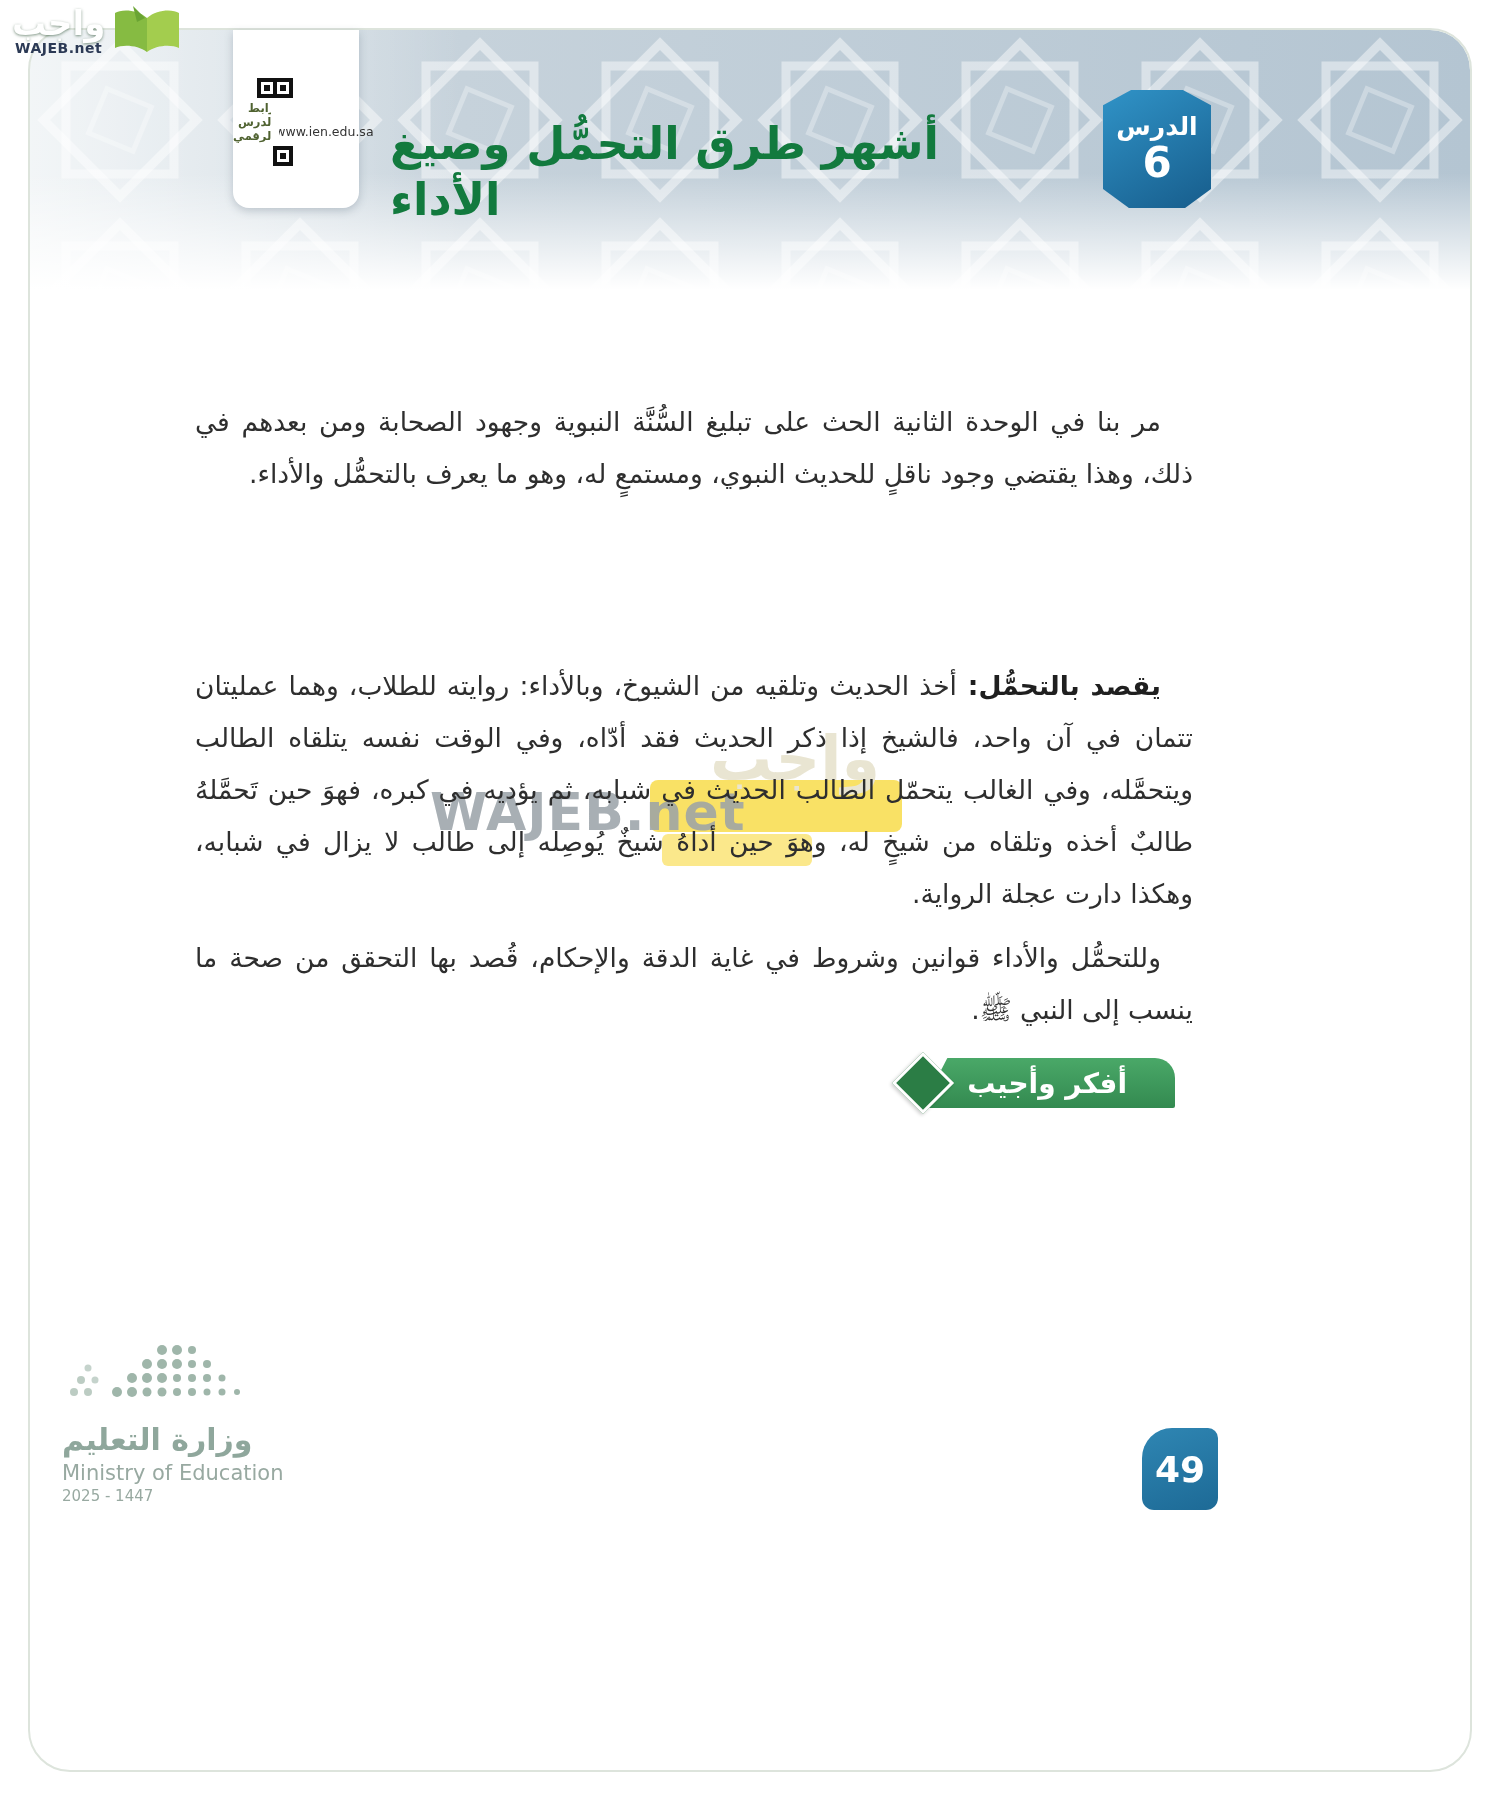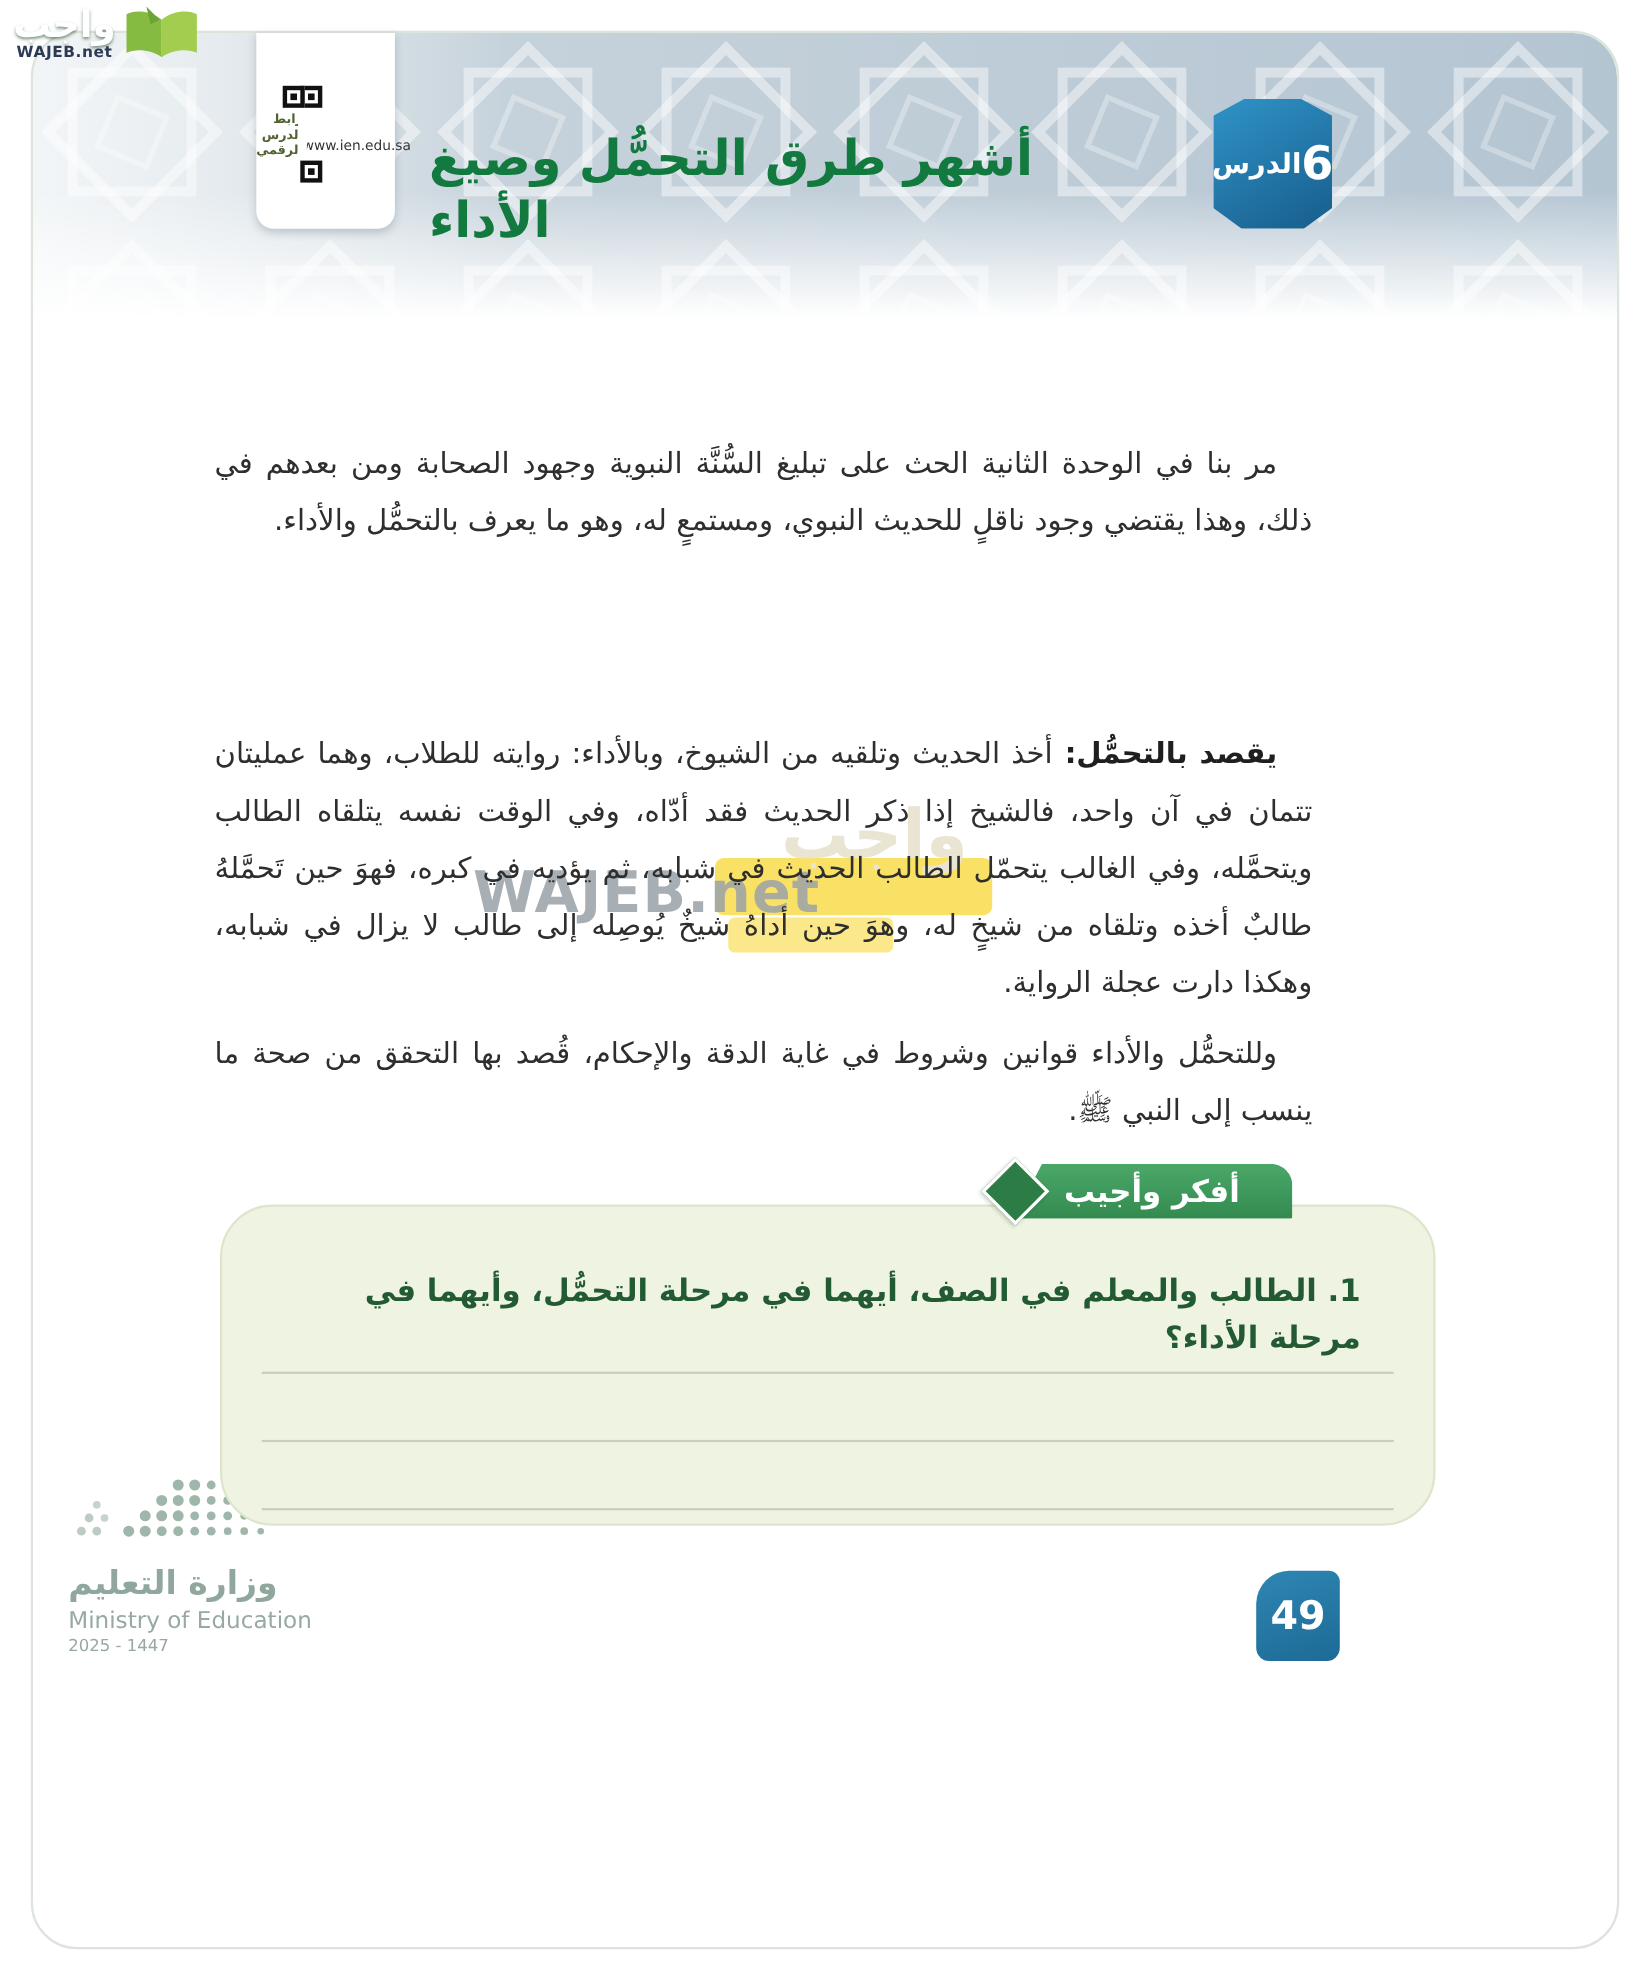--- a/index.html
+++ b/index.html
@@ -22,21 +22,21 @@
   .qr-lace{width:100%;height:16px;background:repeating-linear-gradient(90deg,#eceff1 0 6px,#ffffff 6px 12px);opacity:.9;border-radius:0;}
   .qr-label{margin-top:6px;font-size:11.5px;font-weight:bold;color:#4f6230;direction:rtl;}
   .qr-code{position:relative;margin-top:6px;width:84px;height:84px;background:repeating-conic-gradient(#151515 0% 25%,#ffffff 0% 50%) 0 0/12px 12px;outline:4px solid #fff;}
   .qr-code i{position:absolute;width:20px;height:20px;border:4px solid #111;background:#fff;box-sizing:border-box;}
   .qr-code i::after{content:"";position:absolute;inset:3px;background:#111;}
   .qr-f1{left:-2px;top:-2px;} .qr-f2{right:-2px;top:-2px;} .qr-f3{left:-2px;bottom:-2px;}
   .qr-url{margin-top:24px;font-size:12.5px;color:#333;}
 
   
   .lesson-title{position:absolute;left:390px;top:116px;width:640px;margin:0;text-align:left;direction:rtl;font-size:45px;font-weight:bold;color:#127a3e;line-height:1.25;z-index:4;}
-  .lesson-badge{position:absolute;left:1103px;top:90px;width:108px;height:118px;background:linear-gradient(150deg,#3093c7,#175d8c);clip-path:polygon(26% 0,74% 0,100% 13%,100% 84%,76% 100%,24% 100%,0 84%,0 13%);display:flex;flex-direction:row;align-items:center;justify-content:center;color:#fff;z-index:4;}
+  .lesson-badge{position:absolute;left:1103px;top:90px;width:108px;height:118px;background:linear-gradient(150deg,#3093c7,#175d8c);clip-path:polygon(26% 0,74% 0,100% 13%,100% 84%,76% 100%,24% 100%,0 84%,0 13%);display:flex;flex-direction:column;align-items:center;justify-content:center;color:#fff;z-index:4;}
   .lb-label{font-size:25px;font-weight:bold;line-height:1.1;}
   .lb-num{font-size:42px;font-weight:bold;line-height:1.05;}
 
   
   .sec-head{position:absolute;right:322px;display:flex;align-items:center;gap:20px;z-index:2;}
   .sec-head h2{margin:0;font-size:36px;font-weight:bold;color:#1b6fa3;direction:rtl;text-shadow:1px 2px 0 rgba(160,180,195,.35);}
   .sec-head.sh1{top:296px;} .sec-head.sh2{top:562px;}
   .sec-icon{width:82px;height:82px;flex:0 0 auto;}
 
   
@@ -152,26 +152,20 @@
   <div class="body-text bt2">
     <p><b>يقصد بالتحمُّل: </b><span>أخذ الحديث وتلقيه من الشيوخ، وبالأداء: روايته للطلاب، وهما عمليتان تتمان في آن واحد، فالشيخ إذا ذكر الحديث فقد أدّاه، وفي الوقت نفسه يتلقاه الطالب ويتحمَّله، وفي الغالب يتحمّل الطالب الحديث في شبابه، ثم يؤديه في كبره، فهوَ حين تَحمَّلهُ طالبٌ أخذه وتلقاه من شيخٍ له، وهوَ حين أداهُ شيخٌ يُوصِله إلى طالب لا يزال في شبابه، وهكذا دارت عجلة الرواية.</span></p>
     <p>وللتحمُّل والأداء قوانين وشروط في غاية الدقة والإحكام، قُصد بها التحقق من صحة ما ينسب إلى النبي ﷺ.</p>
   </div>
 
   <div class="activity-tab">
     <div class="tab-diamond"></div>
     <div class="tab-band">أفكر وأجيب</div>
   </div>
 
-  <div class="activity-box">
-    <div class="activity-q">1. الطالب والمعلم في الصف، أيهما في مرحلة التحمُّل، وأيهما في مرحلة الأداء؟</div>
-    <div class="ans-line al1"></div>
-    <div class="ans-line al2"></div>
-    <div class="ans-line al3"></div>
-  </div>
 
   <div class="ministry">
     <svg width="200" height="70" viewBox="0 0 200 70">
       <g fill="#9fb6aa">
         <circle cx="100" cy="8" r="5"></circle>
           <circle cx="115" cy="8" r="5"></circle>
           <circle cx="130" cy="8" r="4"></circle>
         <circle cx="85" cy="22" r="5"></circle>
           <circle cx="100" cy="22" r="5"></circle>
           <circle cx="115" cy="22" r="5"></circle>

